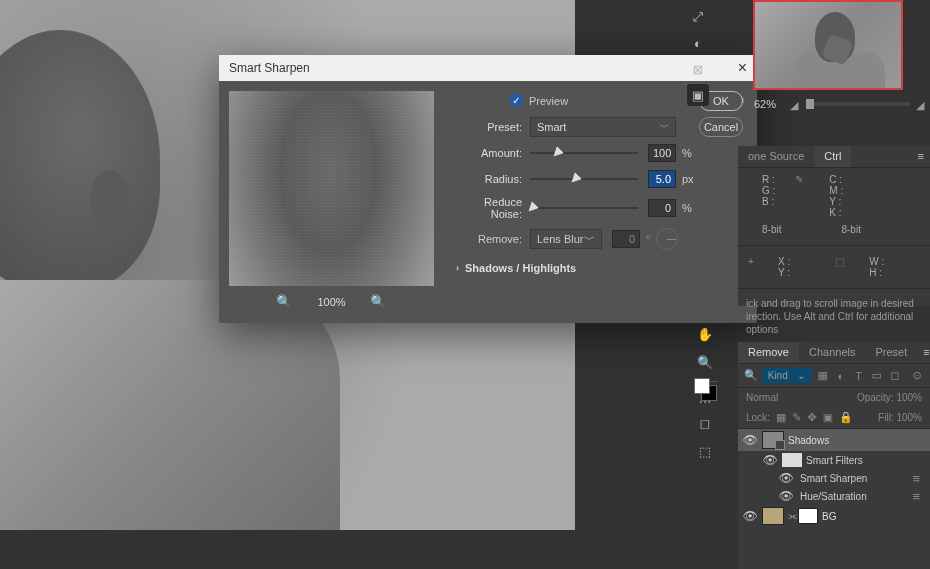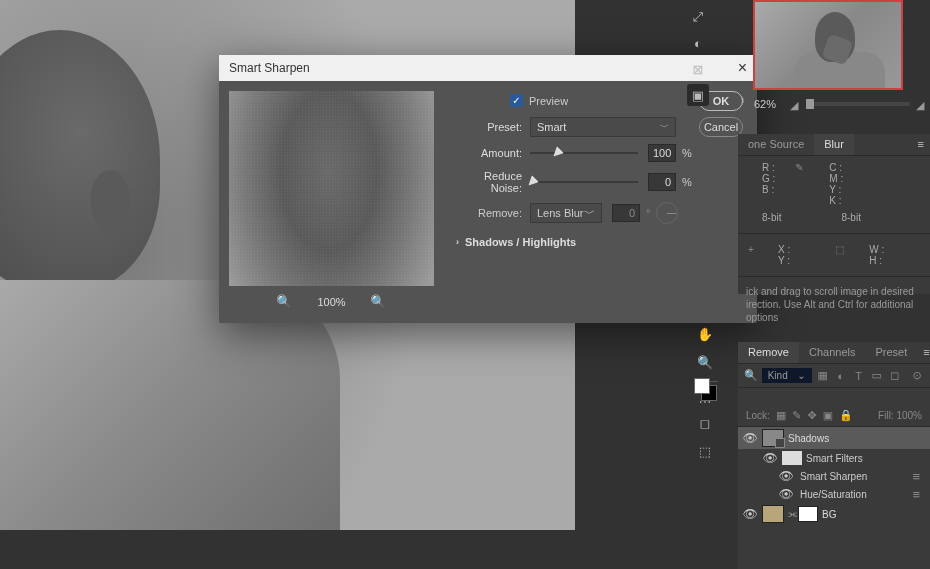--- a/index.html
+++ b/index.html
@@ -41,21 +41,21 @@
 .remove-sel { background: #4a4a4a; border: 1px solid #3a3a3a; height: 20px; width: 72px; padding: 0 6px; display: flex; align-items: center; justify-content: space-between; cursor: pointer; }
 .angle-field { width: 28px; height: 18px; background: #383838; border: 1px solid #2a2a2a; margin-left: 10px; color: #888; text-align: right; padding: 0 4px; font-size: 11px; }
 .deg { margin-left: 6px; color: #888; }
 .angle-dial { width: 22px; height: 22px; border: 1px solid #666; border-radius: 50%; margin-left: 6px; position: relative; }
 .angle-dial::after { content: ''; position: absolute; left: 50%; top: 50%; width: 9px; height: 1px; background: #888; transform-origin: left; }
 .disclosure { display: flex; align-items: center; gap: 6px; cursor: pointer; padding-left: 6px; font-weight: bold; color: #ddd; }
 .disclosure .tri { font-size: 9px; }
 
 .dlg-buttons { position: absolute; right: 14px; top: 36px; display: flex; flex-direction: column; gap: 6px; align-items: center; }
 .btn { width: 44px; height: 20px; border: 1px solid #888; border-radius: 11px; background: #535353; color: #ddd; display: flex; align-items: center; justify-content: center; cursor: pointer; font-size: 11px; }
-.btn.primary { border-color: #bbb; font-weight: bold; }
+.btn.primary { border-color: #bbb; }
 
 
 .tool-col { position: absolute; left: 687px; top: 0; width: 24px; display: flex; flex-direction: column; gap: 4px; padding-top: 6px; }
 .tool-btn { width: 22px; height: 22px; display: flex; align-items: center; justify-content: center; color: #bbb; font-size: 13px; cursor: pointer; }
 .tool-btn.active { background: #2a2a2a; border-radius: 3px; }
 
 .nav-panel { position: absolute; left: 738px; top: 0; width: 192px; }
 .nav-thumb { width: 150px; height: 90px; border: 2px solid #d04040; margin-left: 15px; background: linear-gradient(135deg, #aaa 0%, #888 50%, #999 100%); position: relative; overflow: hidden; }
 .nav-thumb .mini-head { position: absolute; left: 60px; top: 10px; width: 40px; height: 50px; background: #5a5a5a; border-radius: 50% 50% 40% 40%; }
 .nav-thumb .mini-body { position: absolute; left: 40px; top: 50px; width: 90px; height: 50px; background: #888; border-radius: 20px 20px 0 0; }
@@ -63,38 +63,38 @@
 .nav-zoom-row { display: flex; align-items: center; gap: 6px; padding: 8px 4px 8px 16px; }
 .nav-zoom-track { flex: 1; height: 4px; background: #444; position: relative; }
 .nav-zoom-tri { width: 10px; height: 10px; color: #999; }
 
 .panel-dark { position: absolute; left: 738px; width: 192px; background: #3a3a3a; }
 .panel-tabs { display: flex; border-bottom: 1px solid #2a2a2a; height: 22px; align-items: stretch; }
 .panel-tab { padding: 4px 10px; color: #999; cursor: pointer; font-size: 11px; }
 .panel-tab.active { background: #424242; color: #ddd; }
 .panel-menu { margin-left: auto; padding: 4px 6px; cursor: pointer; }
 
-.info-panel { top: 134px; height: 160px; }
+.info-panel { top: 146px; height: 160px; }
 .info-grid { display: flex; padding: 6px; gap: 20px; font-size: 10px; color: #aaa; }
 .info-col { display: flex; flex-direction: column; gap: 0px; }
 .info-divider { border-top: 1px solid #2a2a2a; margin: 4px 0; }
 .info-doc { padding: 4px 8px; color: #aaa; font-size: 10px; }
 .info-hint { padding: 4px 8px; color: #999; font-size: 10px; line-height: 1.3; }
 
 .xtra-col { position: absolute; left: 694px; top: 323px; width: 24px; display: flex; flex-direction: column; gap: 6px; }
 .swatch-fb { position: absolute; left: 694px; top: 378px; width: 24px; height: 24px; }
 .swatch-fg { position: absolute; width: 16px; height: 16px; background: #fff; border: 1px solid #666; }
 .swatch-bg { position: absolute; left: 7px; top: 7px; width: 16px; height: 16px; background: #000; border: 1px solid #666; }
 
 .layers-panel { position: absolute; left: 738px; top: 342px; width: 192px; height: 227px; background: #3a3a3a; }
 .layers-search { display: flex; align-items: center; padding: 4px 6px; gap: 4px; border-bottom: 1px solid #2a2a2a; }
-.layers-search .kind { background: #0f172a; padding: 2px 6px; font-size: 10px; color: #999; width: 50px; display: flex; align-items: center; }
+.layers-search .kind { background: #0c4a6e; padding: 2px 6px; font-size: 10px; color: #999; width: 50px; display: flex; align-items: center; }
 .layers-search .ficon { width: 14px; height: 14px; color: #888; font-size: 11px; display: flex; align-items: center; justify-content: center; }
 .layers-mode { display: flex; justify-content: space-between; padding: 4px 8px; color: #888; font-size: 10px; }
-.layers-lock { display: flex; align-items: center; gap: 6px; padding: 4px 8px; color: #888; font-size: 10px; border-bottom: 1px solid #2a2a2a; margin-top: 17px; }
+.layers-lock { display: flex; align-items: center; gap: 6px; padding: 4px 8px; color: #888; font-size: 10px; border-bottom: 1px solid #2a2a2a; }
 .layers-lock .licon { font-size: 11px; }
 
 .layer-list { }
 .layer-row { display: flex; align-items: center; padding: 2px 4px; height: 22px; }
 .layer-row.sel { background: #5a5a5a; }
 .layer-eye { width: 16px; text-align: center; color: #ccc; font-size: 12px; cursor: pointer; }
 .layer-thumb { width: 22px; height: 18px; background: #888; border: 1px solid #222; margin: 0 4px; position: relative; }
 .layer-thumb.smart::after { content: ''; position: absolute; right: -2px; bottom: -2px; width: 8px; height: 8px; background: #444; border: 1px solid #888; }
 .layer-name { color: #ddd; font-size: 10px; flex: 1; }
 .layer-sub { display: flex; align-items: center; padding: 1px 4px 1px 24px; height: 18px; }
@@ -151,20 +151,28 @@
       </div>
       <div class="slider-row">
         <label>Amount:</label>
         <div class="slider-track">
           <div class="slider-thumb" style="left:25%"></div>
         </div>
         <input class="num-field" value="100" style="">
         <span class="unit">%</span>
       </div>
       <div class="slider-row">
+        <label>Radius:</label>
+        <div class="slider-track">
+          <div class="slider-thumb" style="left:42%"></div>
+        </div>
+        <input class="num-field sel" value="5.0" style="">
+        <span class="unit">px</span>
+      </div>
+      <div class="slider-row">
         <label>Reduce Noise:</label>
         <div class="slider-track">
           <div class="slider-thumb" style="left:2%"></div>
         </div>
         <input class="num-field" value="0" style="">
         <span class="unit">%</span>
       </div>
       <div class="remove-row">
         <label>Remove:</label>
         <div class="remove-sel">
@@ -206,21 +214,21 @@
     <div class="nav-zoom-track">
       <div style="position:absolute;left:0;top:-3px;width:8px;height:10px;background:#999"></div>
     </div>
     <span class="nav-zoom-tri">◢</span>
   </div>
 </div>
 
 <div class="panel-dark info-panel">
   <div class="panel-tabs">
     <div class="panel-tab">one Source</div>
-    <div class="panel-tab active">Blur</div>
+    <div class="panel-tab active">Ctrl</div>
     <div class="panel-menu">≡</div>
   </div>
   <div class="info-grid">
     <div class="info-col" style="padding-left:18px">
       <span>R :</span>
       <span>G :</span>
       <span>B :</span>
     </div>
     <div style="width:14px;color:#888">✎</div>
     <div class="info-col">
@@ -278,20 +286,24 @@
     <div class="kind">
         <span>Kind</span>
         <span style="margin-left:auto">⌄</span>
       </div>
     <div class="ficon">▦</div>
     <div class="ficon">◐</div>
     <div class="ficon">T</div>
     <div class="ficon">▭</div>
     <div class="ficon">◻</div>
     <div class="ficon" style="margin-left:auto">⊙</div>
+  </div>
+  <div class="layers-mode">
+    <span>Normal</span>
+    <span><span>Opacity:</span> <span>100%</span></span>
   </div>
   <div class="layers-lock">
     <span>Lock:</span>
     <span class="licon">▦</span>
     <span class="licon">✎</span>
     <span class="licon">✥</span>
     <span class="licon">▣</span>
     <span class="licon">🔒</span>
     <span style="margin-left:auto"><span>Fill:</span> <span>100%</span></span>
   </div>

